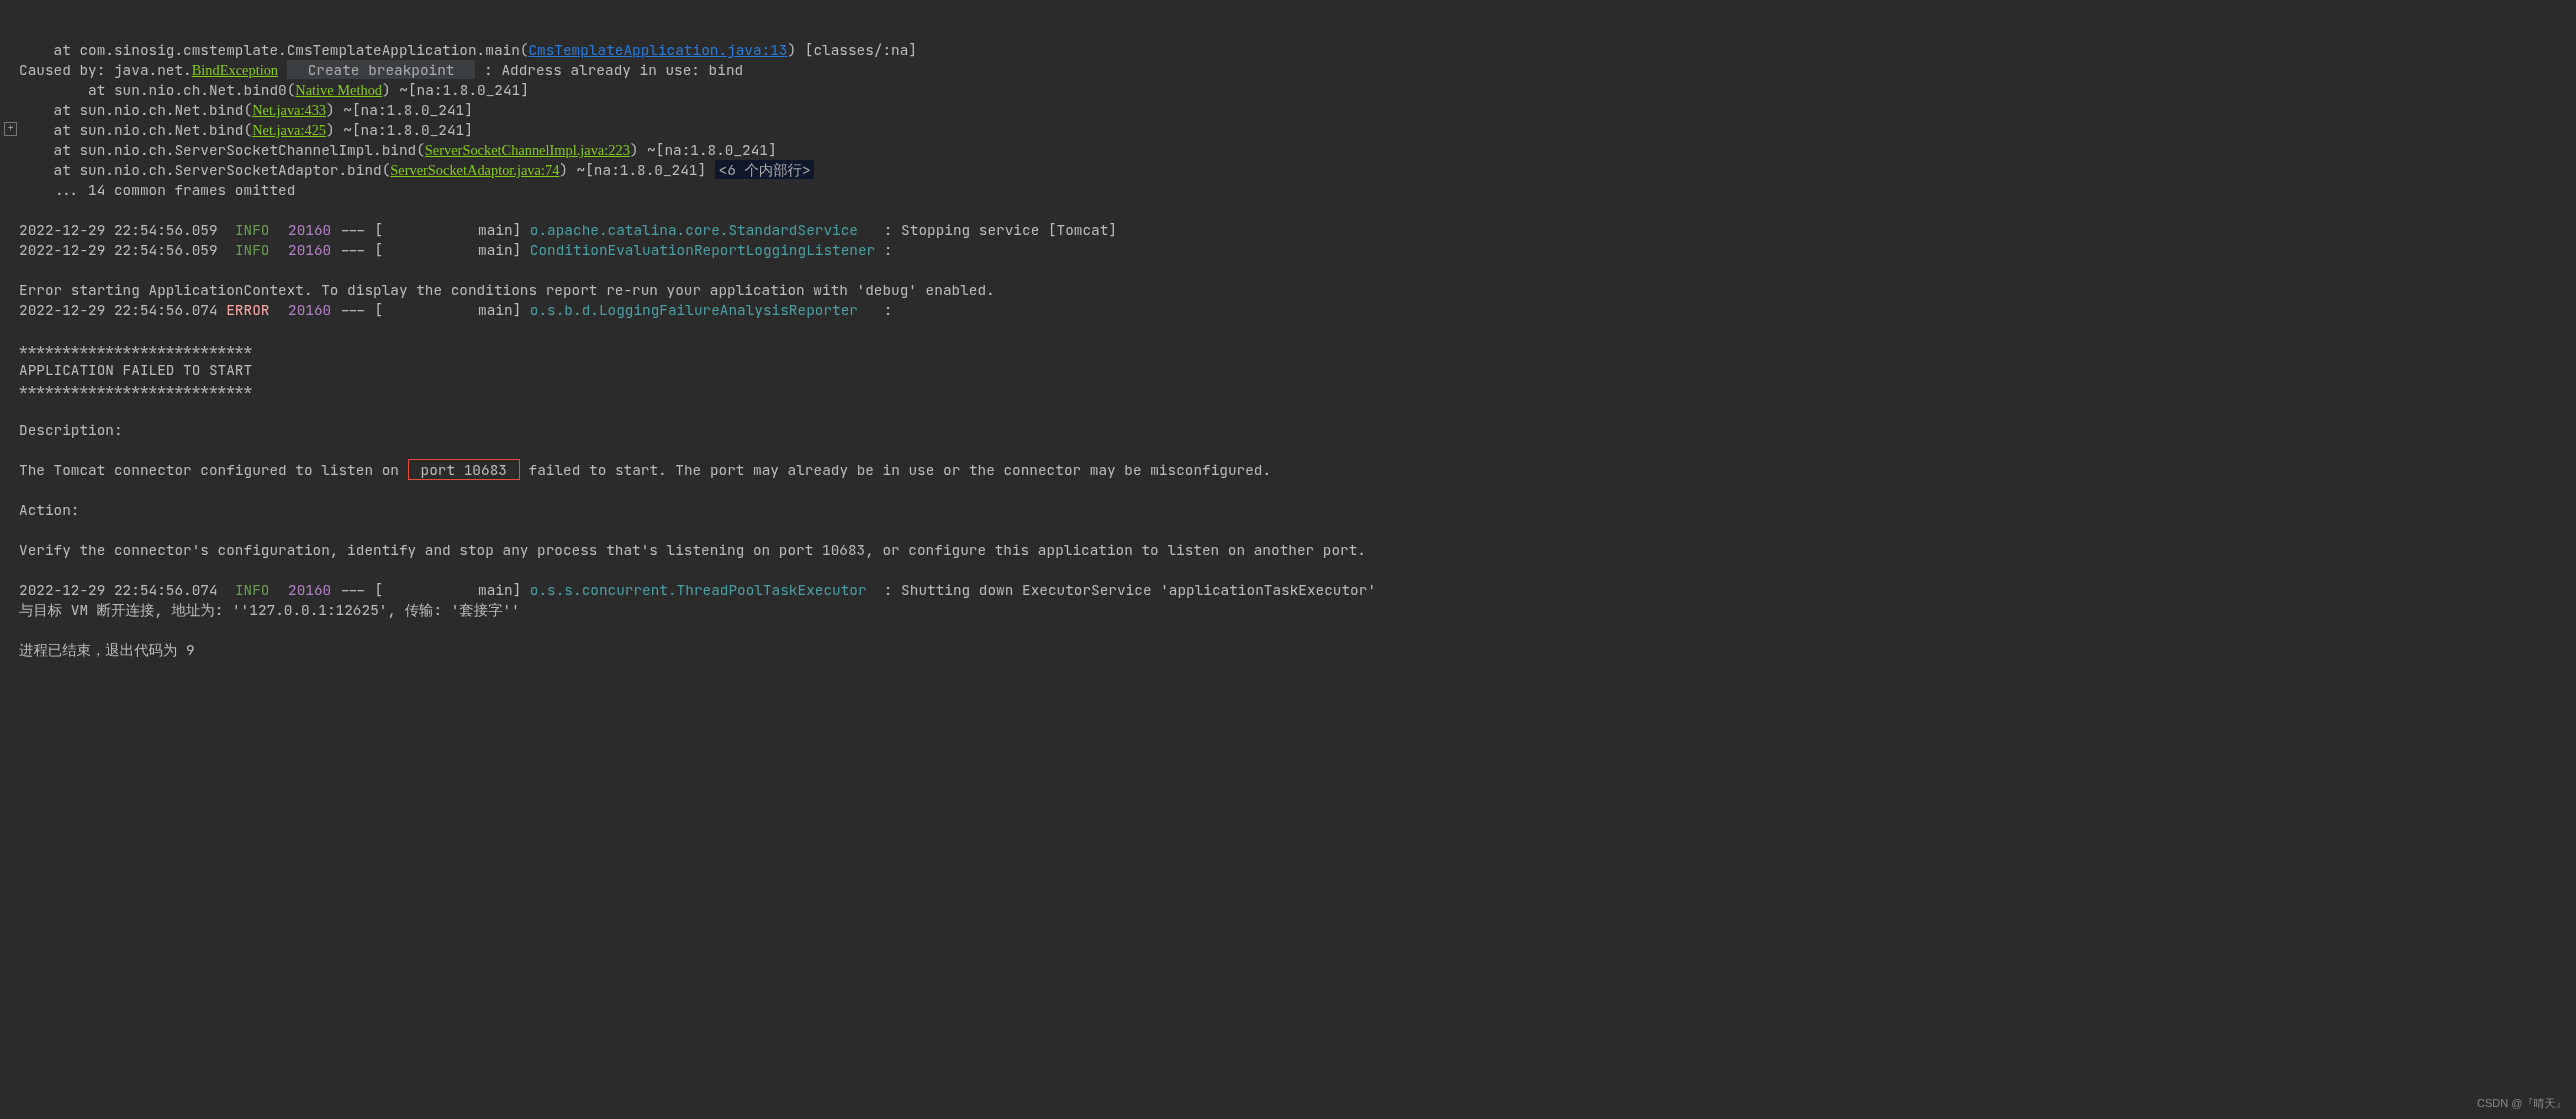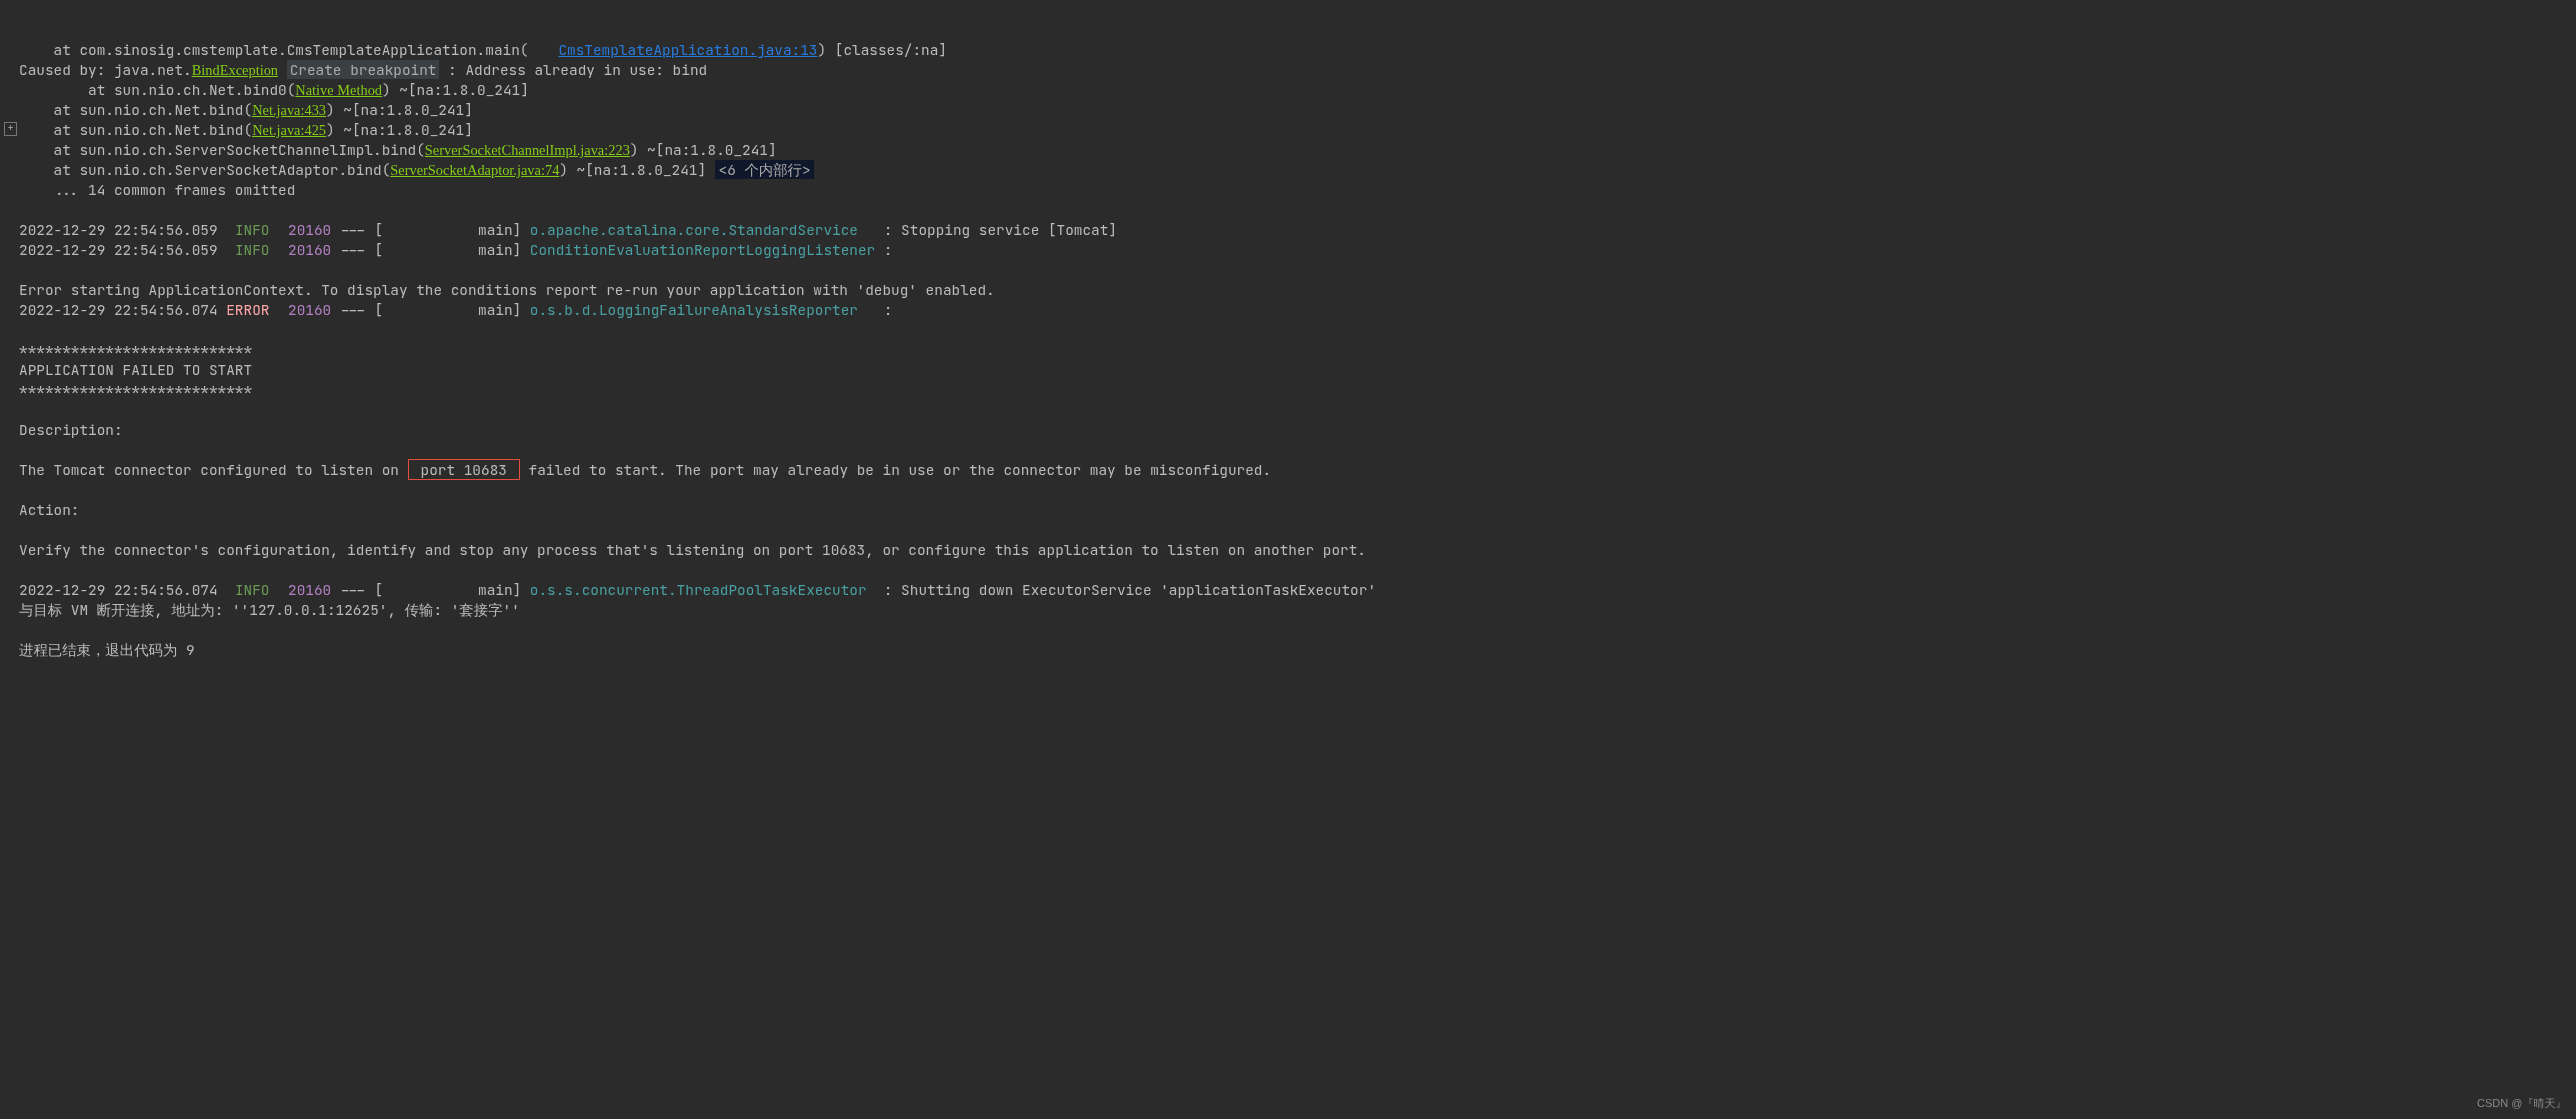--- a/index.html
+++ b/index.html
@@ -28,36 +28,35 @@
     font-size: 9.6px;
     line-height: 9.6px;
     text-align: center;
     cursor: pointer;
     user-select: none;
   }
   .link {
     color: #287bde;
     text-decoration: underline;
     cursor: pointer;
-    margin-left: 30px;
   }
   .ulink {
     color: #84cc16;
     text-decoration: underline;
     cursor: pointer;
     font-family: Liberation Serif, serif;
   }
   .info   { color: #6a9955; }
   .error  { color: #fca5a5; }
   .pid    { color: #b381c5; padding-left: 10px; }
   .logger { color: #49a0a2; }
   .breakpoint {
     background: #3c3f41;
     color: #aaa;
-    padding: 0 3px;
+    padding: 0 21px;
   }
   .folded {
     background: #0f172a;
     color: #aaa;
     padding: 0 3.8px;
   }
   .highlight-box {
     border: 1.9px solid #e74c3c;
     padding: 0 12px;
   }

